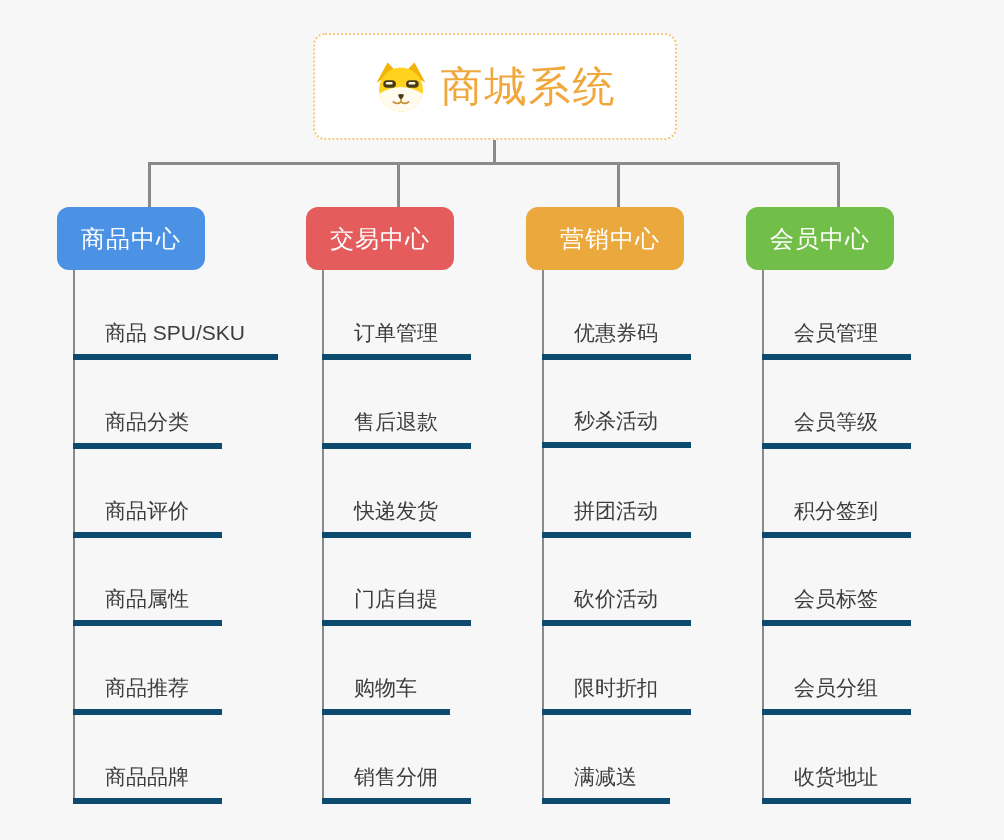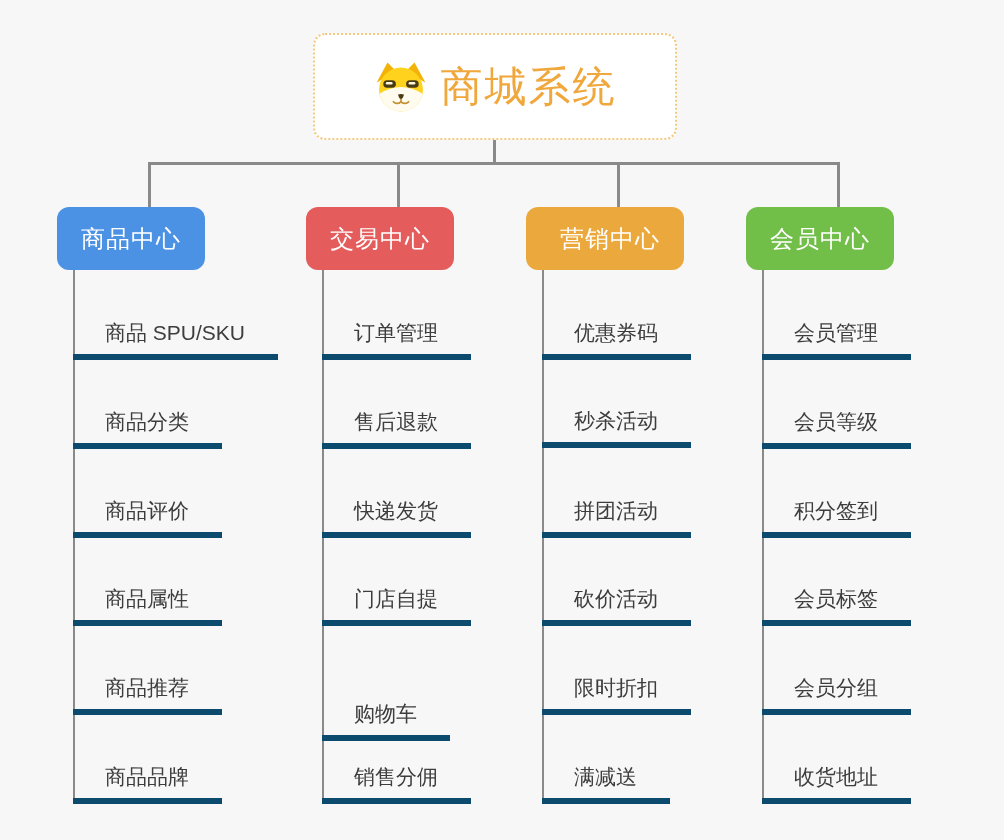--- a/index.html
+++ b/index.html
@@ -75,21 +75,21 @@
 
   <div class="branch b1">
     <div class="branch-header" style="background: rgb(228, 92, 92);">
       <span>交易中心</span>
     </div>
     <div class="vline"></div>
   <div class="child-node" style="top: 111px;">订单管理</div>
       <div class="child-node" style="top: 199.8px;">售后退款</div>
       <div class="child-node" style="top: 288.6px;">快递发货</div>
       <div class="child-node" style="top: 377.4px;">门店自提</div>
-      <div class="child-node" style="top: 466.2px; margin-top: 26px;">购物车</div>
+      <div class="child-node" style="top: 466.2px;">购物车</div>
       <div class="child-node" style="top: 555px;">销售分佣</div>
     </div>
 
   <div class="branch b2">
     <div class="branch-header" style="background: rgb(235, 169, 61); padding-left: 10px;">
       <span>营销中心</span>
     </div>
     <div class="vline"></div>
   <div class="child-node" style="top: 111px;">优惠券码</div>
       <div class="child-node" style="top: 183px; margin-top: 16px;">秒杀活动</div>

